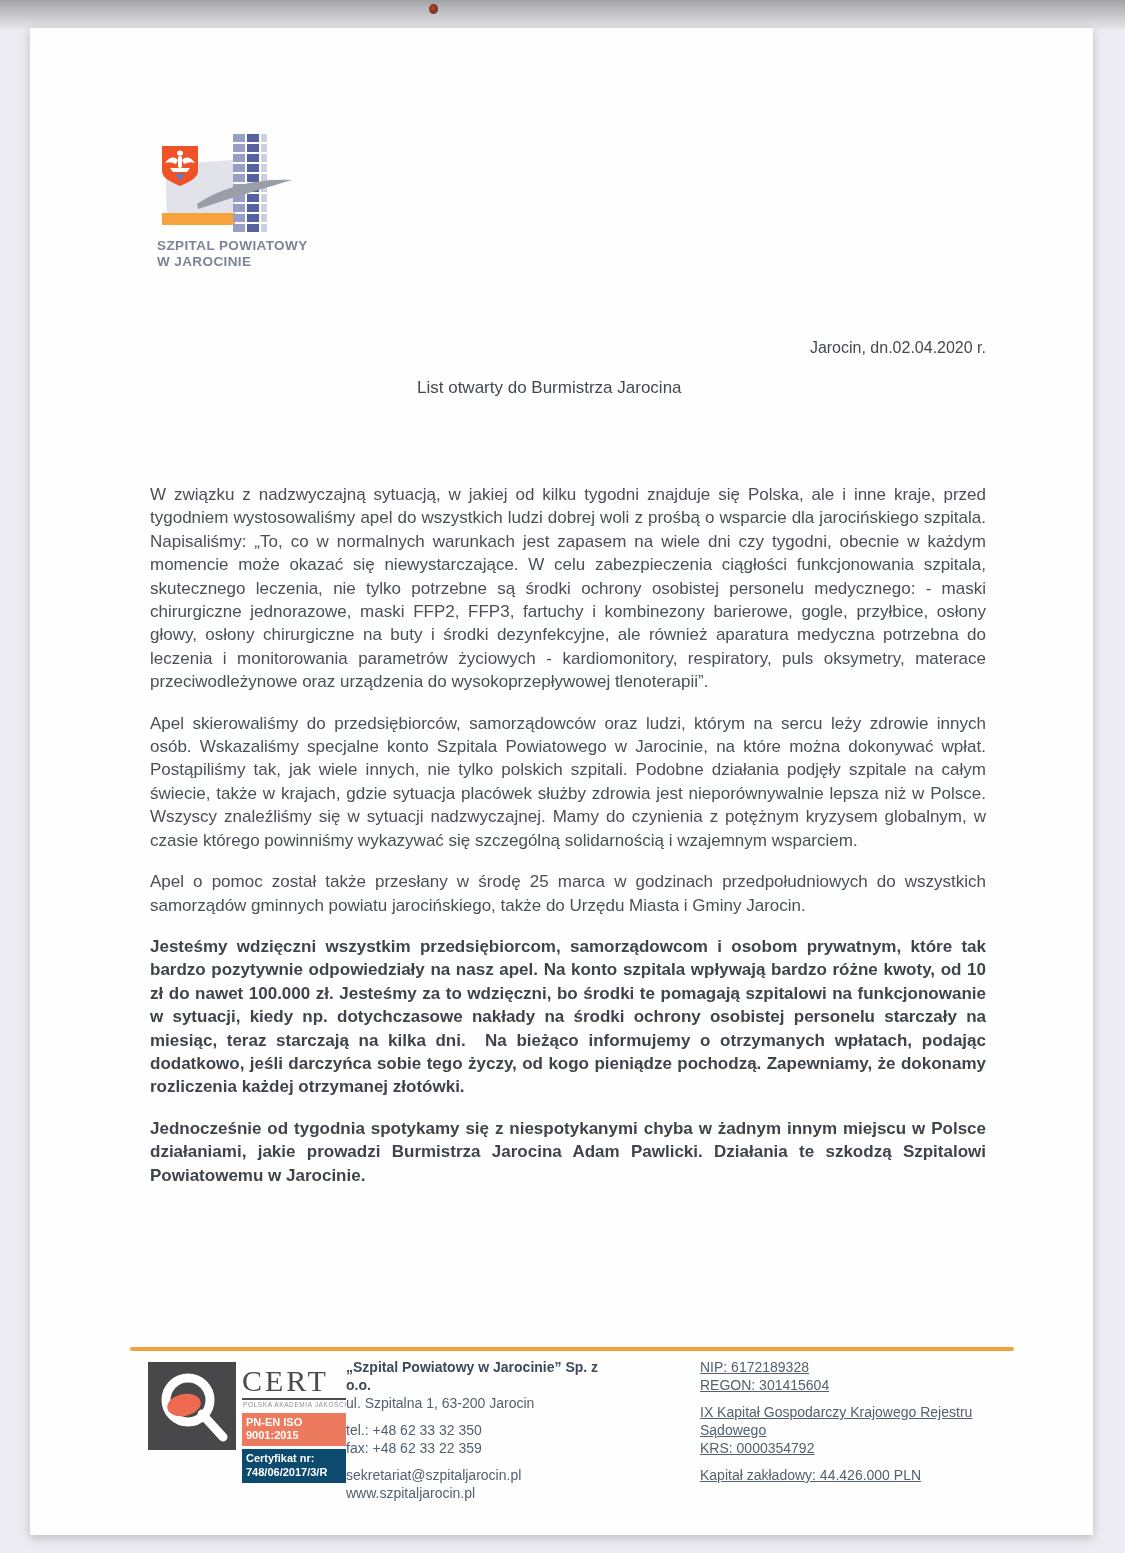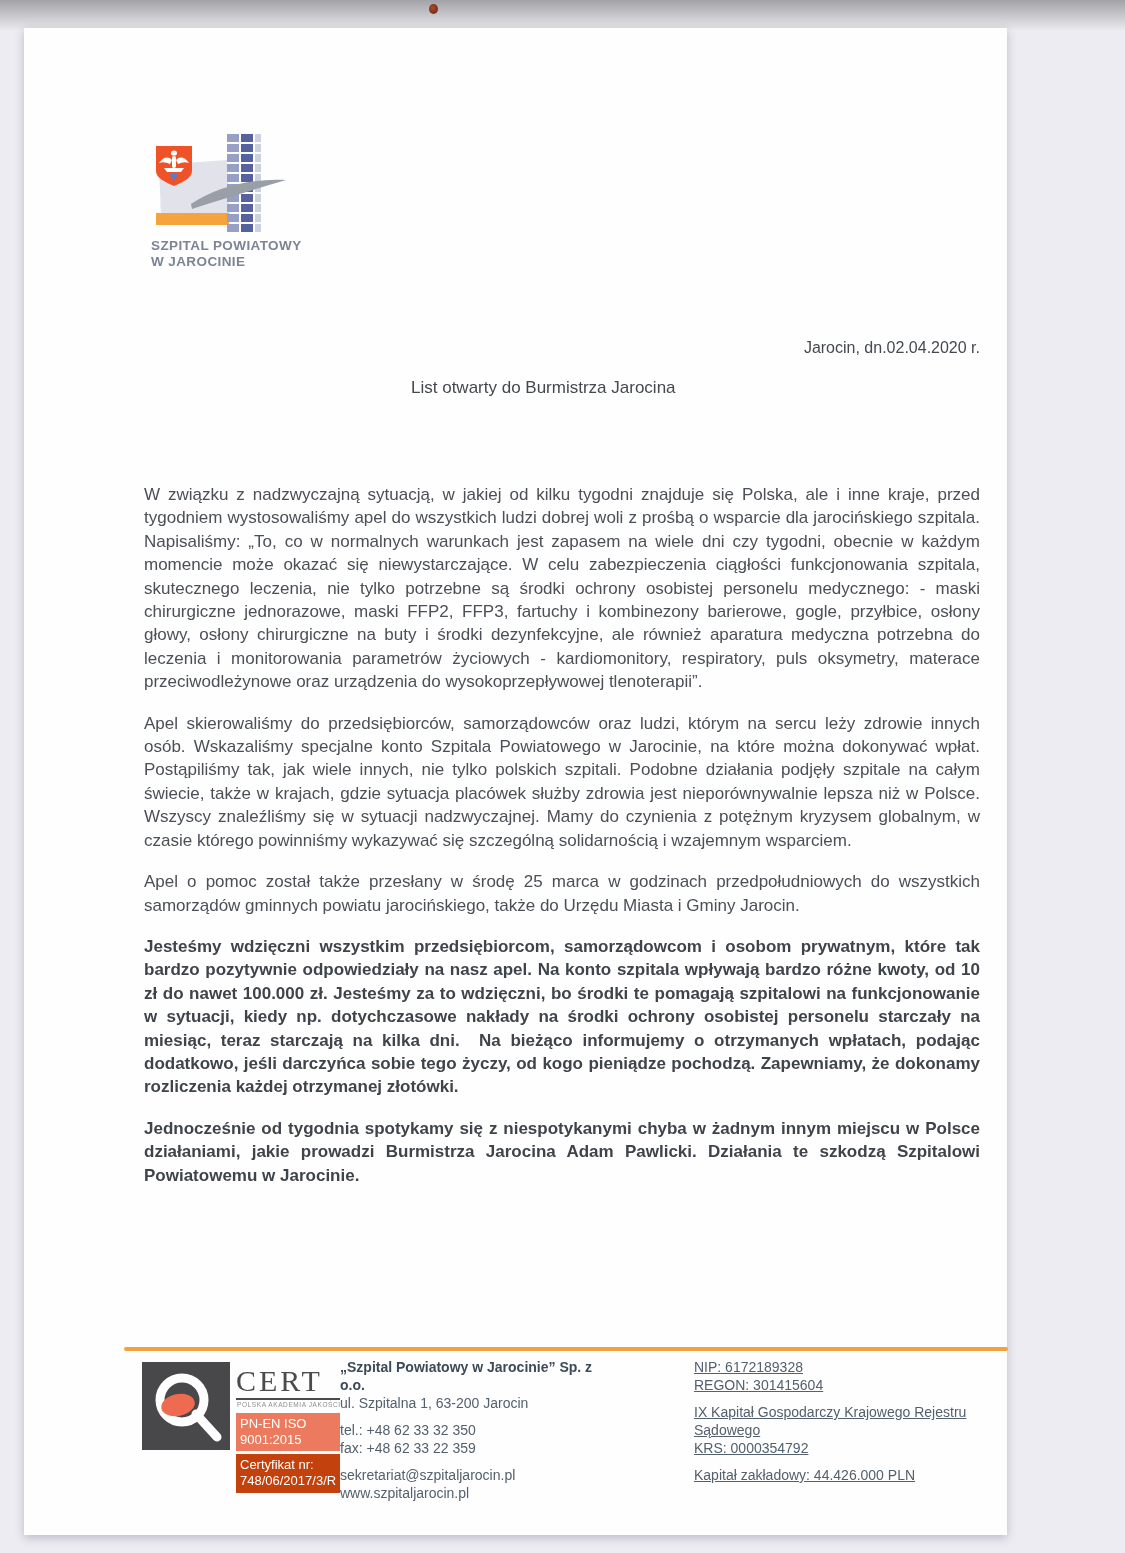--- a/index.html
+++ b/index.html
@@ -8,21 +8,21 @@
     background:#edecf2;
     font-family:"Liberation Sans", sans-serif;
     overflow:hidden;
   }
   .scan-band { position:absolute; top:0; left:0; width:1125px; height:30px;
     background:linear-gradient(#a3a3a7,#e9e9ee); }
   .scan-dot { position:absolute; left:429px; top:4px; width:9px; height:10px;
     border-radius:50%;
     background:radial-gradient(circle at 42% 40%, #a54d2f 0%, #7b2b1a 70%); }
 
-  .page { position:absolute; left:24px; top:28px; width:983px; height:1507px;
+  .page { position:absolute; left:30px; top:28px; width:1063px; height:1507px;
     background:#fefefe; box-shadow:0 3px 9px rgba(60,60,85,0.28); }
 
   .logo-svg { position:absolute; left:122px; top:102px; }
   .logo-caption { position:absolute; left:127px; top:210px;
     font-size:13.5px; font-weight:bold; color:#7c8496;
     letter-spacing:0.4px; line-height:1.2; }
 
   .dateline { position:absolute; top:311px; left:555px; width:401px;
     text-align:right; font-size:16px; color:#45494f; }
   .doc-title { position:absolute; top:350px; left:387px;
@@ -37,21 +37,21 @@
   .footer-divider { position:absolute; left:100px; top:1319px; width:884px;
     height:4px; border-radius:2px; }
 
   .footer-col { position:absolute; font-size:14px; color:#53606d; line-height:18px; }
   .cert-square { position:absolute; left:118px; top:1334px; }
   .cert-col { position:absolute; left:212px; top:1331px; width:112px;margin-top:6px; }
   .cert-word { font-family:"Liberation Serif", serif; font-size:30px;
     color:#4b4b4d; letter-spacing:3px; line-height:1.05; }
   .cert-rule { height:2px; background:#4b4b4d; margin:1px 0 1px; width:104px; }
   .cert-sub { font-size:6.5px; color:#8d8d90; letter-spacing:0.6px; margin:0 0 5px 1px; }
-  .cert-badge { color:#ffffff; font-size:13px; font-weight:normal;
+  .cert-badge { color:#ffffff; font-size:11px; font-weight:bold;
     padding:3px 4px; margin-bottom:3px; width:96px; line-height:1.25; }
 
   .company-col { left:316px; top:1330px; width:280px; }
   .company-name { font-weight:bold; color:#3d4a57; }
   .gap-s { height:9px; }
   .registry-col { left:670px; top:1330px; width:320px;text-decoration:underline; }
   .pre { white-space:pre-wrap; }
 </style>
 </head>
 <body>
@@ -138,21 +138,21 @@
     <ellipse cx="36" cy="43" rx="17" ry="11" transform="rotate(-12 36 43)" fill="#ee6a50"></ellipse>
   </svg>
 
   <div class="cert-col">
     <div class="cert-word">CERT</div>
     <div class="cert-rule"></div>
     <div class="cert-sub">POLSKA AKADEMIA JAKOŚCI</div>
     <div class="cert-badge" style="background:#ec7a5e;">
       <span>PN-EN ISO 9001:2015</span>
     </div>
-    <div class="cert-badge" style="background:#c2410c;">
+    <div class="cert-badge" style="background:#0c4a6e;">
       <div>Certyfikat nr:</div>
       <div>748/06/2017/3/R</div>
     </div>
   </div>
 
   <div class="footer-col company-col">
     <div class="company-name">„Szpital Powiatowy w Jarocinie” Sp. z o.o.</div>
     <div>ul. Szpitalna 1, 63-200 Jarocin</div>
     <div class="gap-s"></div>
     <div>tel.: +48 62 33 32 350</div>

